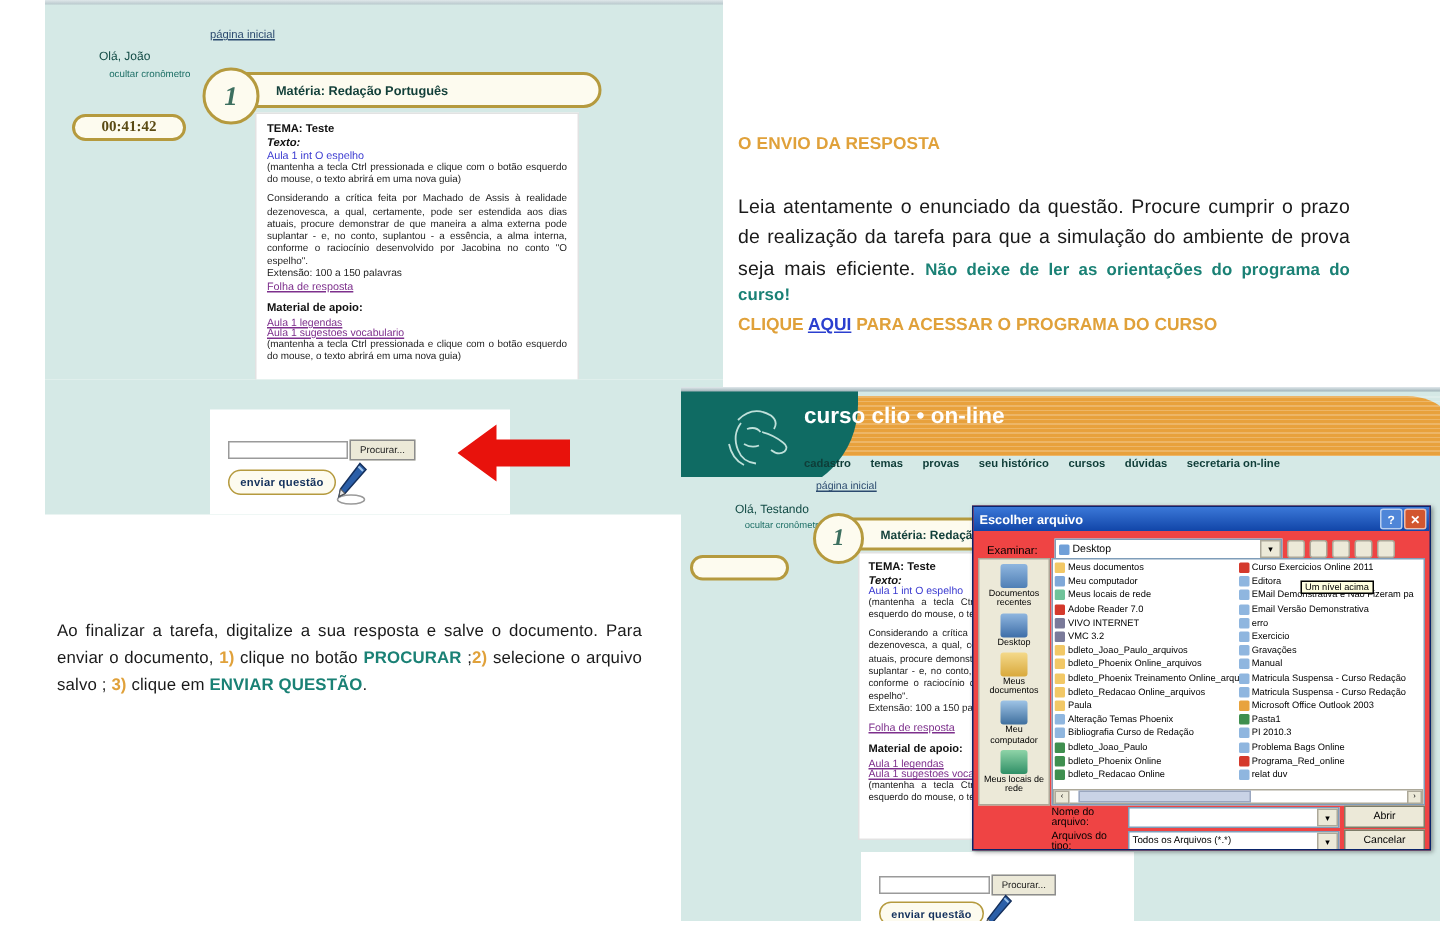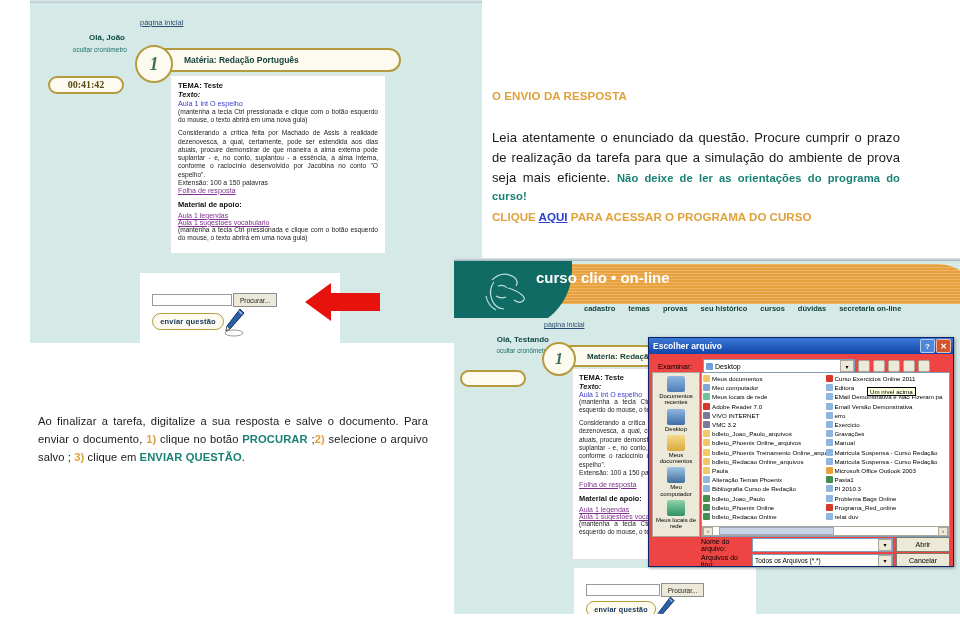--- a/index.html
+++ b/index.html
@@ -7,21 +7,21 @@
     width:960px;height:620px;background:#ffffff;overflow:hidden;
     font-family:"Liberation Sans",sans-serif;position:relative;
   }
   .stage{position:absolute;left:0;top:0;width:960px;height:470px;}
 
   
   .coursepage{position:absolute;background:#d5e9e6;overflow:hidden;}
   .cp-topline{position:absolute;left:0;top:0;right:0;height:3px;
     background:linear-gradient(to bottom,#dfe7ea,#b8c8cc);}
   .cp-link{color:#2b4a6f;text-decoration:underline;}
-  .cp-greet{color:#124b45;font-weight:bold;text-align:right;}
+  .cp-greet{color:#124b45;font-weight:normal;text-align:left;padding-left:36px;}
   .cp-sub{color:#1d6f66;text-align:right;}
   .cp-timer{
     border:2px solid #b59a3e;border-radius:10px;background:#fdfbef;
     color:#5a4a14;font-weight:bold;text-align:center;
     font-family:"Liberation Serif",serif;
   }
   .cp-emptypill{border:2px solid #b59a3e;border-radius:12px;background:#fdfbef;}
   .cp-badge{
     position:absolute;border:2px solid #b59a3e;border-radius:50%;
     background:#fdfbef;color:#3c6f5f;font-style:italic;font-weight:bold;
@@ -204,21 +204,21 @@
       <g fill="none" stroke="#bfe0da" stroke-width="1.2">
         <path d="M18 14 q10 -10 22 -3 q5 4 2 9"></path>
         <path d="M20 16 q-6 8 -2 18 q3 8 12 9"></path>
         <path d="M34 22 q8 2 14 7 q4 3 1 6 q-4 3 -9 -1"></path>
         <path d="M24 20 q6 -2 9 2"></path>
         <path d="M22 30 q5 3 10 1"></path>
         <path d="M12 30 q2 10 10 14"></path>
       </g>
     </svg>
     <div class="btitle" style="font-size:15px;">curso clio • on-line</div>
-    <div class="bnav" style="font-size:7.5px;margin-left:48px;">
+    <div class="bnav" style="font-size:7.5px;">
       <span>cadastro</span>
       <span>temas</span>
       <span>provas</span>
       <span>seu histórico</span>
       <span>cursos</span>
       <span>dúvidas</span>
       <span>secretaria on-line</span>
     </div>
   </div>
 

